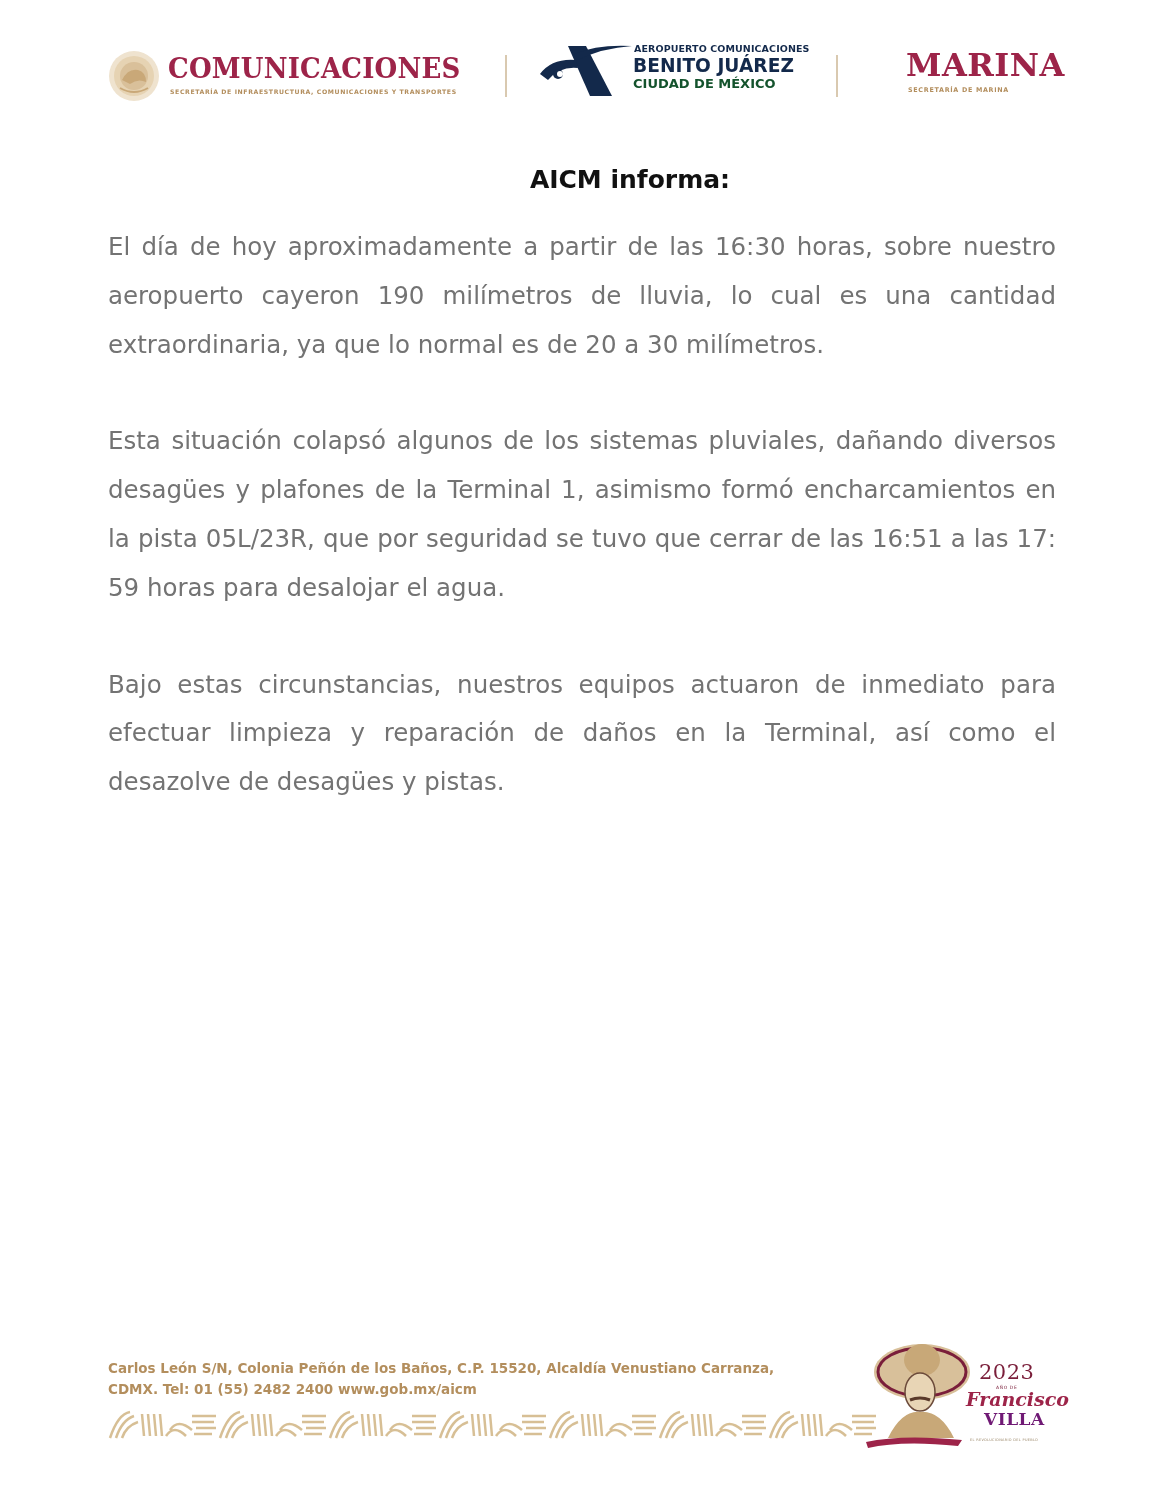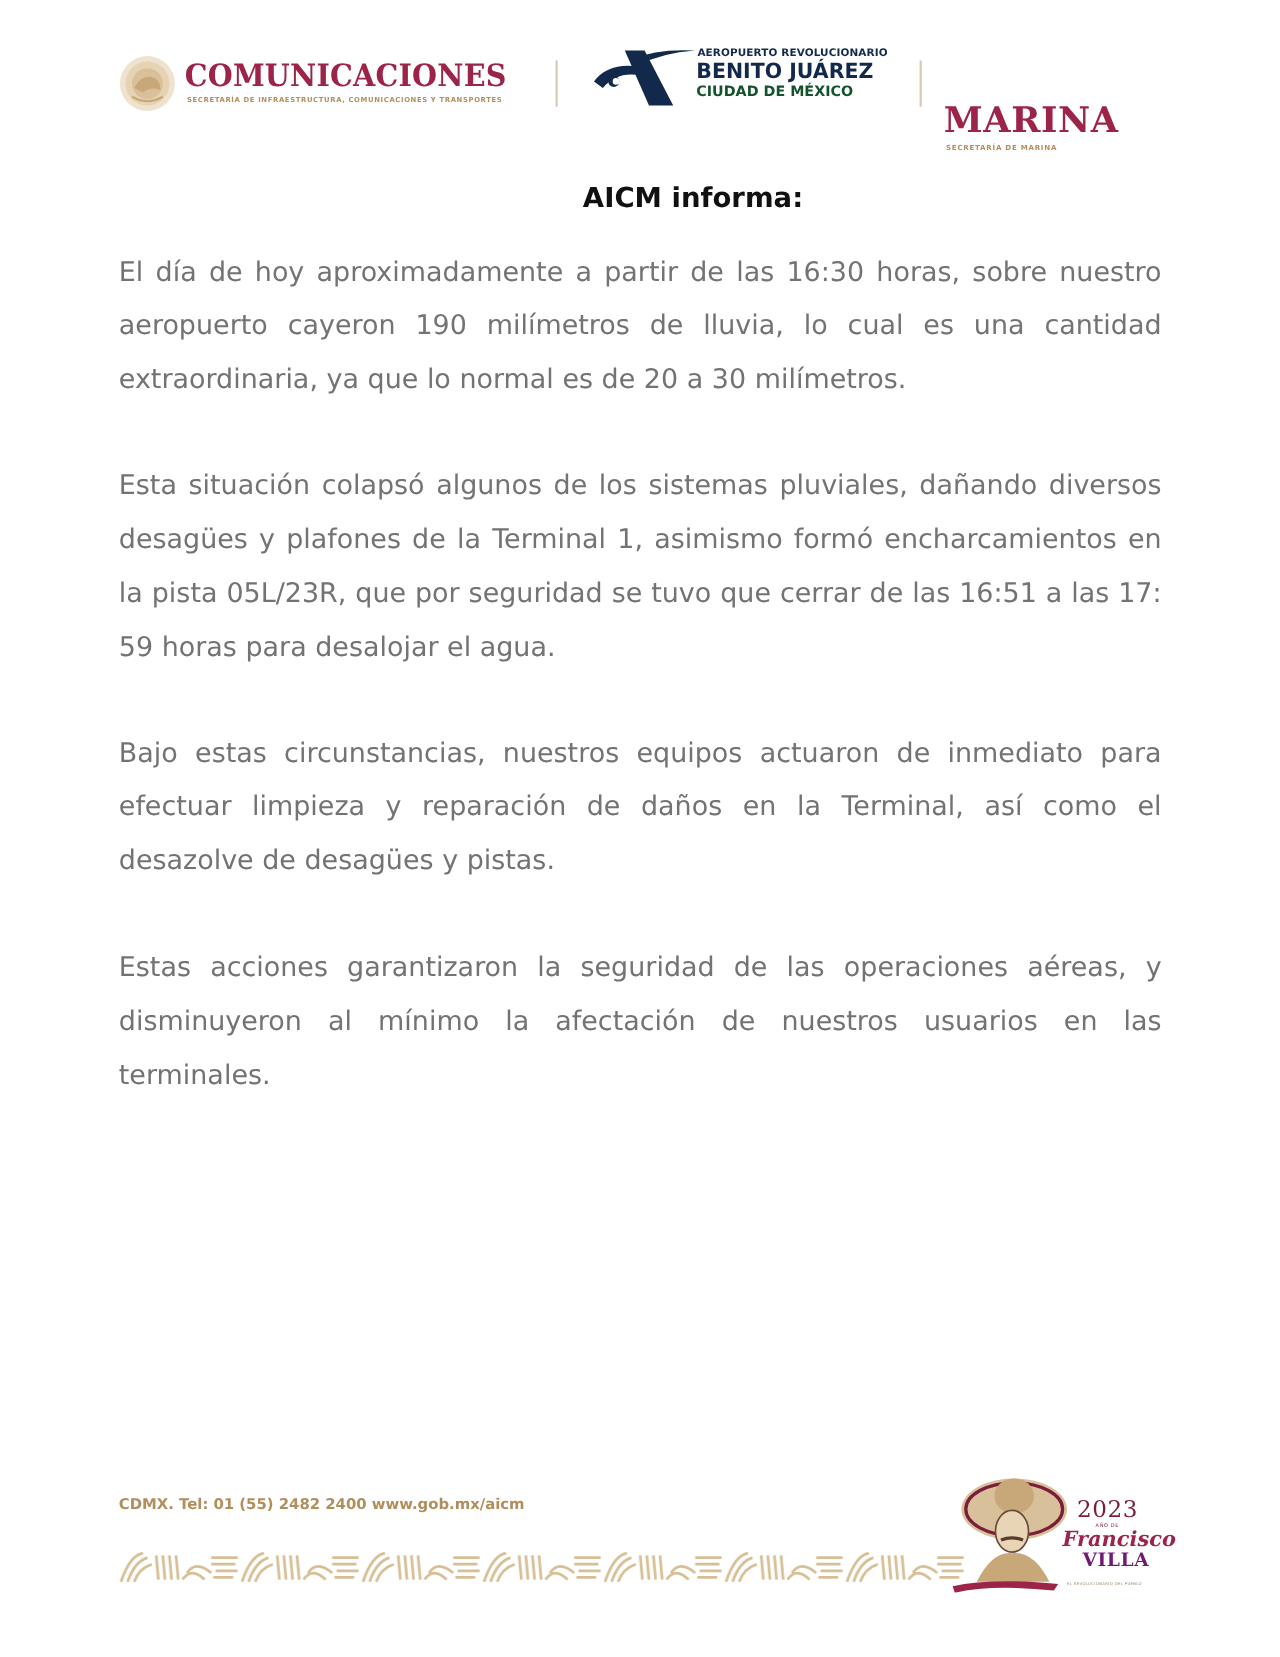--- a/index.html
+++ b/index.html
@@ -110,25 +110,24 @@
       left: 95px;
       top: 36px;
       font-weight: bold;
       font-size: 13px;
       color: #14532d;
       white-space: nowrap;
     }
 
     .marina-block {
       position: absolute;
-      left: 858px;
+      left: 906px;
       top: 46px;
       width: 180px;
       height: 60px;
-      margin-top: 44px;
     }
     .marina-title {
       position: absolute;
       left: 0;
       top: 0;
       font-family: "DejaVu Serif", serif;
       font-weight: bold;
       font-size: 32px;
       color: #9d2449;
       letter-spacing: 0.5px;
@@ -275,43 +274,43 @@
   <div class="divider div1"></div>
 
   <div class="aicm-block">
     <svg class="aicm-logo" viewBox="0 0 94 58">
       <path d="M30 6 L48 6 L74 56 L52 56 Z" fill="#13294b"></path>
       <path d="M36 14 Q60 4 94 6 Q64 8 40 20 Z" fill="#13294b"></path>
       <path d="M2 34 Q14 18 38 20 L40 28 Q22 26 10 40 Z" fill="#13294b"></path>
       <circle cx="20" cy="34" r="5" fill="#13294b"></circle>
       <circle cx="22" cy="34" r="3" fill="#ffffff"></circle>
     </svg>
-    <div class="aicm-top">AEROPUERTO REVOLUCIONARIO</div>
+    <div class="aicm-top">AEROPUERTO COMUNICACIONES</div>
     <div class="aicm-mid">BENITO JUÁREZ</div>
     <div class="aicm-bot">CIUDAD DE MÉXICO</div>
   </div>
 
   <div class="divider div2"></div>
 
   <div class="marina-block">
     <div class="marina-title">MARINA</div>
     <div class="marina-sub">SECRETARÍA DE MARINA</div>
   </div>
 </div>
 
 <div class="doc-title">AICM informa:</div>
 
 <div class="content">
   <p class="para">El día de hoy aproximadamente a partir de las 16:30 horas, sobre nuestro aeropuerto cayeron 190 milímetros de lluvia, lo cual es una cantidad extraordinaria, ya que lo normal es de 20 a 30 milímetros.</p>
   <p class="para">Esta situación colapsó algunos de los sistemas pluviales, dañando diversos desagües y plafones de la Terminal 1, asimismo formó encharcamientos en la pista 05L/23R, que por seguridad se tuvo que cerrar de las 16:51 a las 17: 59 horas para desalojar el agua.</p>
   <p class="para">Bajo estas circunstancias, nuestros equipos actuaron de inmediato para efectuar limpieza y reparación de daños en la Terminal, así como el desazolve de desagües y pistas.</p>
-  <p class="para">Estas acciones garantizaron la seguridad de las operaciones aéreas, y disminuyeron al mínimo la afectación de nuestros usuarios en las terminales.</p>
 </div>
 
 <div class="footer-address">
+  <span>Carlos León S/N, Colonia Peñón de los Baños, C.P. 15520, Alcaldía Venustiano Carranza,</span>
   <span>CDMX. Tel: 01 (55) 2482 2400 www.gob.mx/aicm</span>
 </div>
 
 <svg class="greca" viewBox="0 0 770 30" preserveAspectRatio="none">
   <defs>
     <pattern id="grecaPat" width="110" height="30" patternUnits="userSpaceOnUse">
       <rect width="110" height="30" fill="#ffffff"></rect>
       <path d="M2 28 Q10 4 22 2 M8 28 Q14 10 26 6 M14 28 Q18 16 30 12" stroke="#d7bf95" stroke-width="2.5" fill="none"></path>
       <path d="M34 4 L36 26 M40 4 L42 26 M46 4 L48 26 M52 4 L54 26" stroke="#d7bf95" stroke-width="2.5"></path>
       <path d="M58 26 Q66 14 78 26 M62 20 Q70 8 84 20" stroke="#d7bf95" stroke-width="2.5" fill="none"></path>

